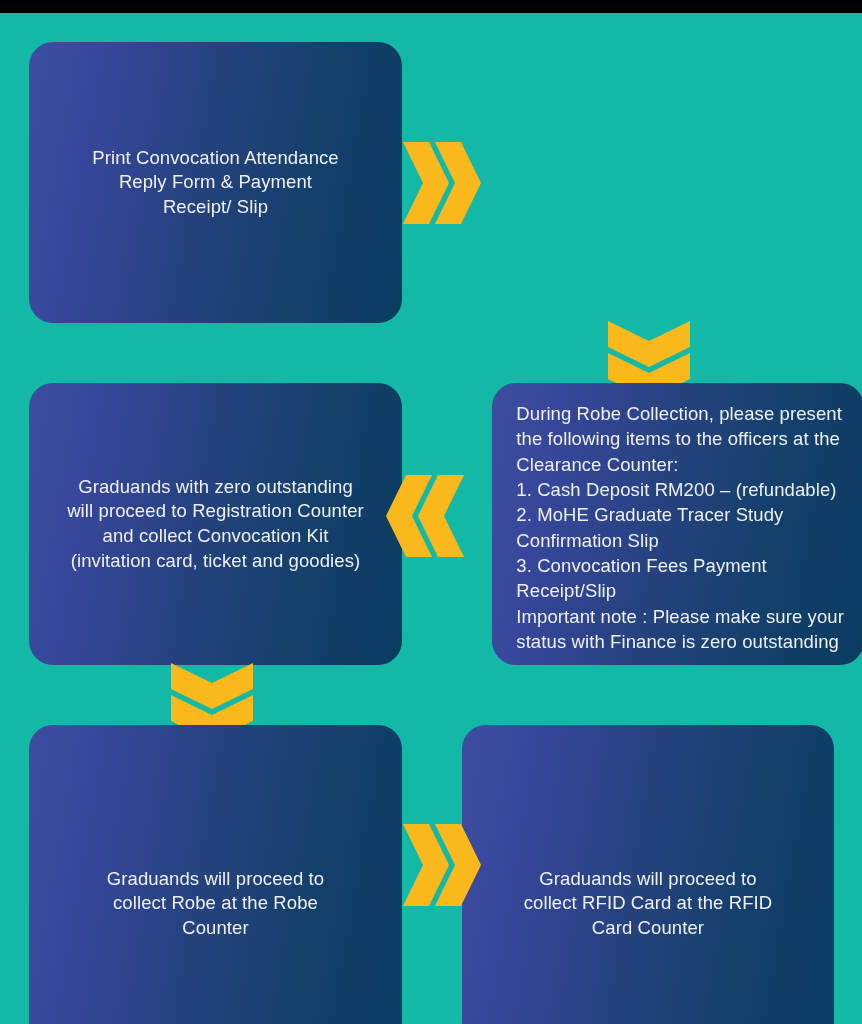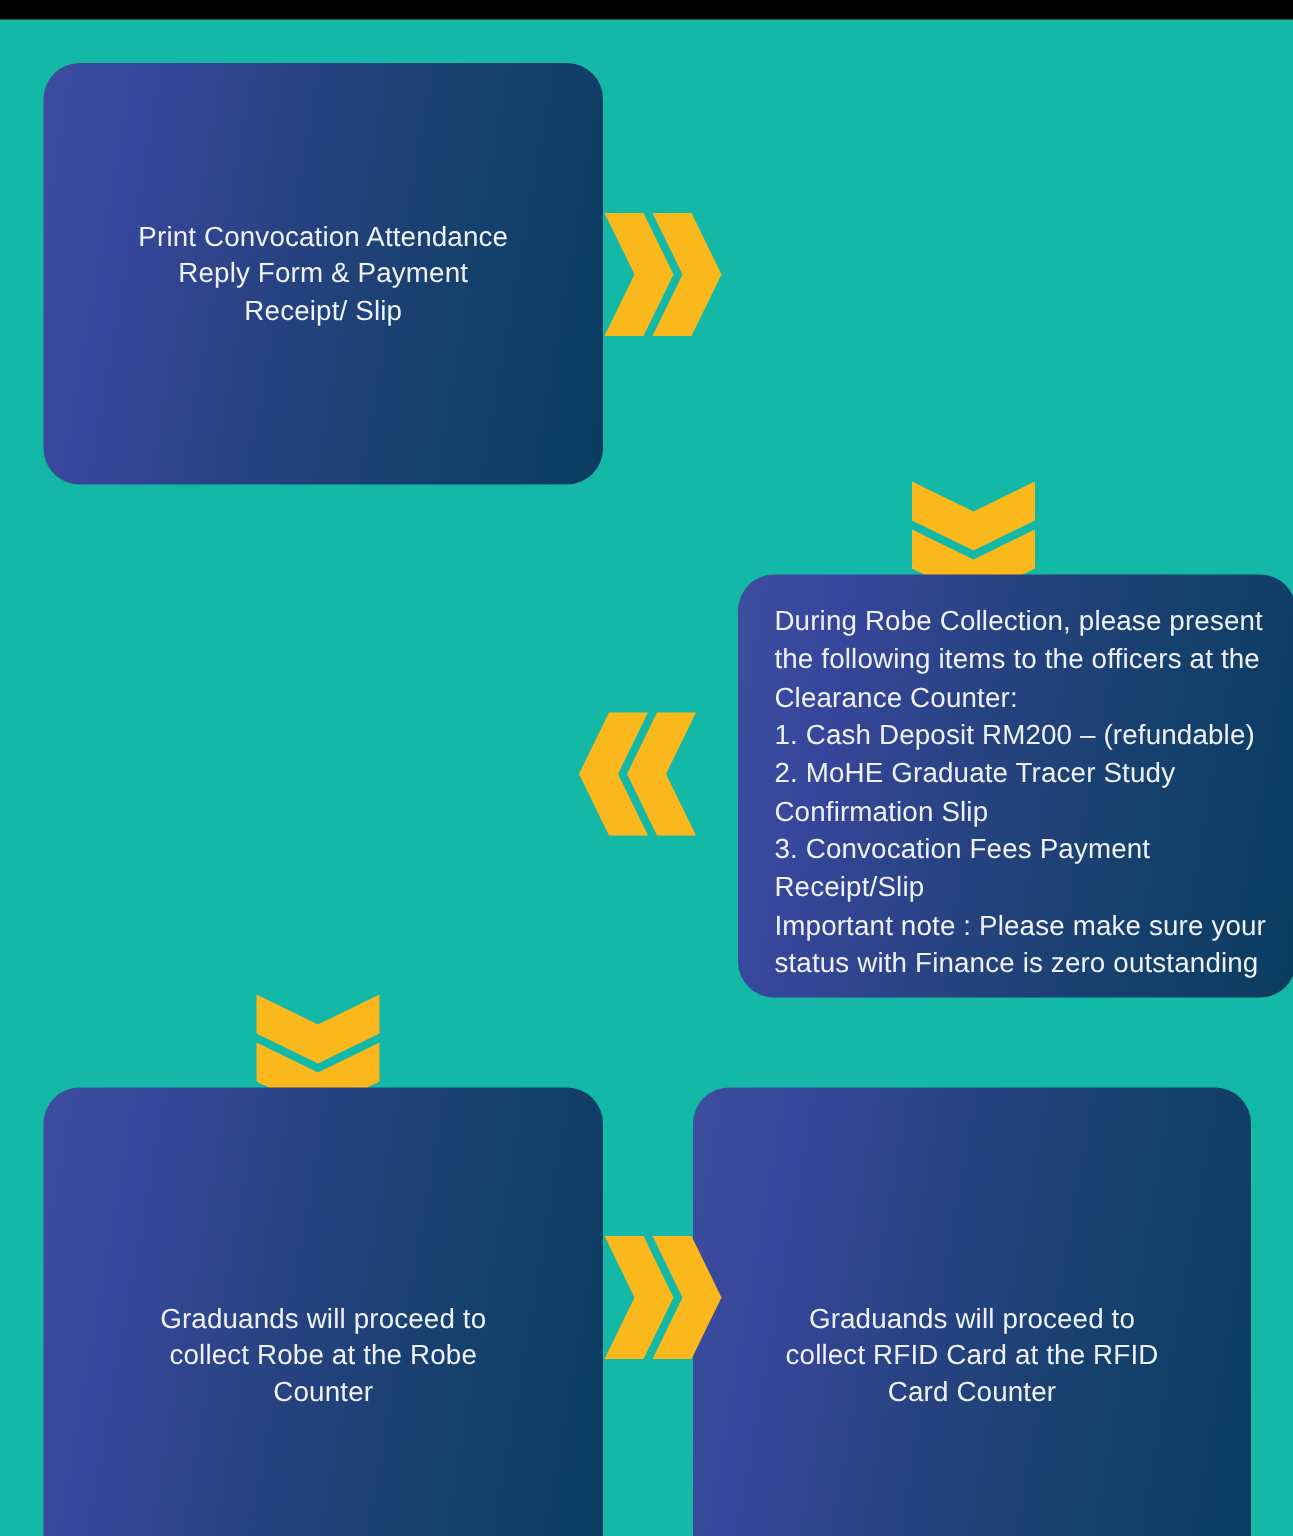--- a/index.html
+++ b/index.html
@@ -91,20 +91,26 @@
     </svg>
   </div>
 
   <div class="arrow arrow-down-tr">
     <svg width="86" height="74" viewBox="0 0 86 74" aria-hidden="true">
       <path d="M3 2 L3 28 L44 48 L85 28 L85 2 L44 22 Z" fill="#FAB81D"></path>
       <path d="M3 34 L3 60 L44 80 L85 60 L85 34 L44 54 Z" fill="#FAB81D"></path>
     </svg>
   </div>
 
+  <div class="node col-left row-mid align-center pad-center">
+    <div class="node-text">Graduands with zero outstanding
+will proceed to Registration Counter
+and collect Convocation Kit
+(invitation card, ticket and goodies)</div>
+  </div>
 
   <div class="node col-right row-mid align-left pad-left">
     <div class="node-text">During Robe Collection, please present
 the following items to the officers at the
 Clearance Counter:
 1. Cash Deposit RM200 – (refundable)
 2. MoHE Graduate Tracer Study
 Confirmation Slip
 3. Convocation Fees Payment
 Receipt/Slip

